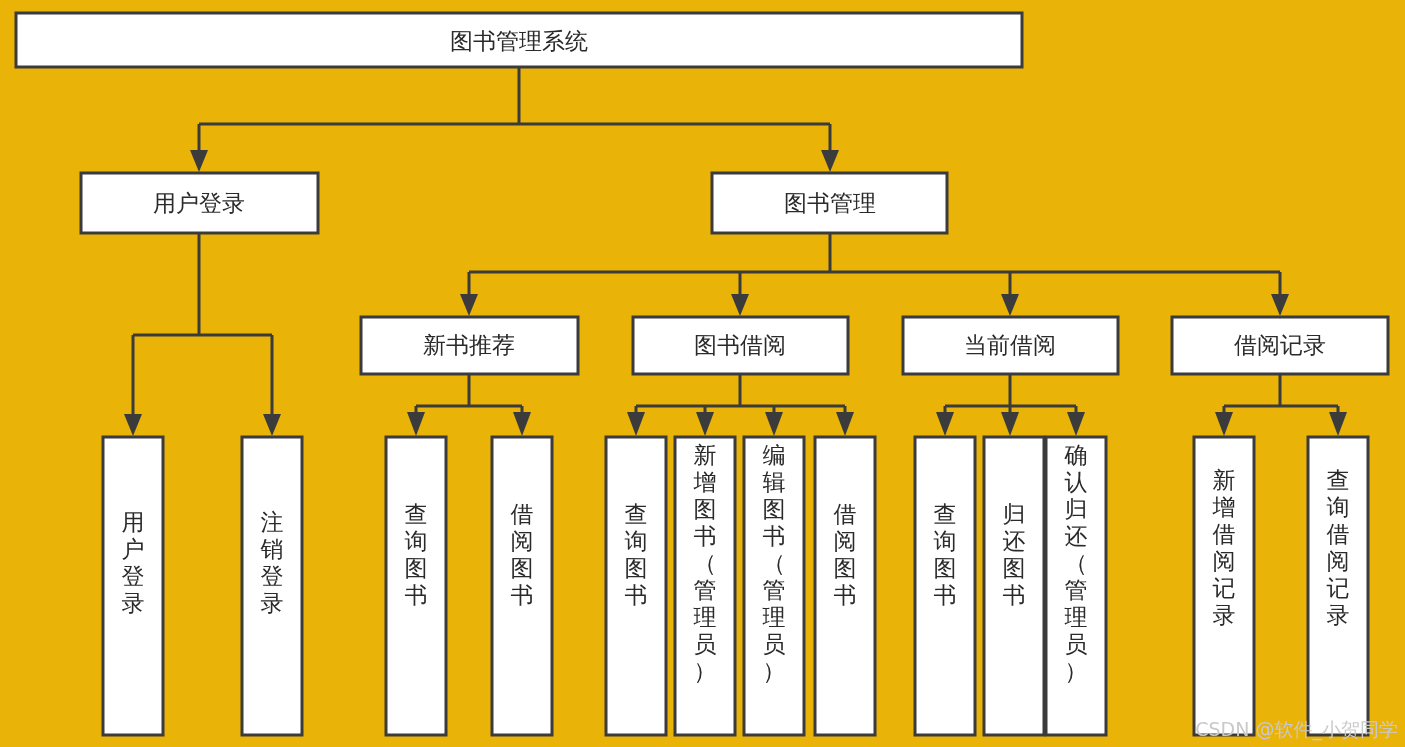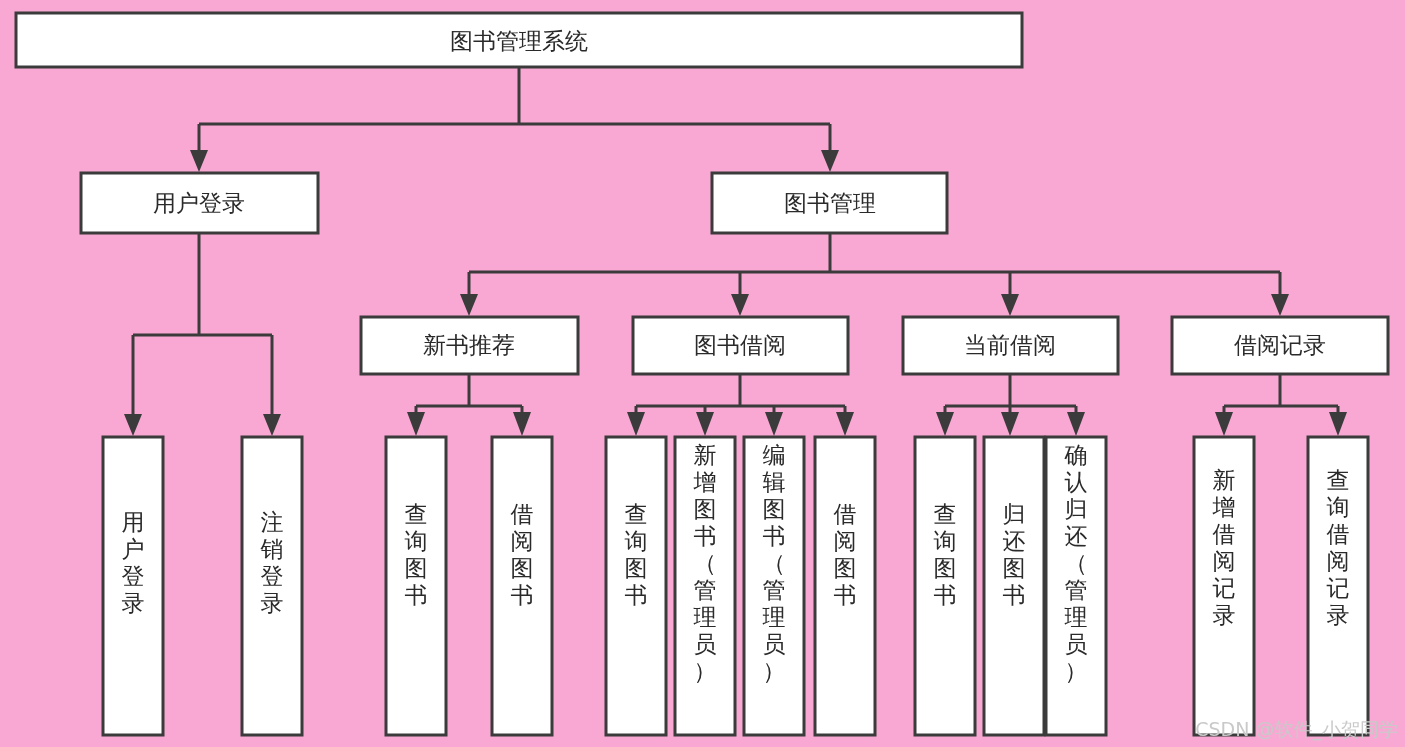--- a/index.html
+++ b/index.html
@@ -7,21 +7,21 @@
     padding: 0;
     background: #ffffff;
   }
   body {
     font-family: "DejaVu Sans", "Liberation Sans", sans-serif;
   }
   #diagram-root {
     position: relative;
     width: 1405px;
     height: 747px;
-    background: #f9a8d4;
+    background: #eab308;
     overflow: hidden;
   }
   svg.diagram-canvas {
     position: absolute;
     top: 0;
     left: 0;
     width: 1405px;
     height: 747px;
   }
   .node-box {

